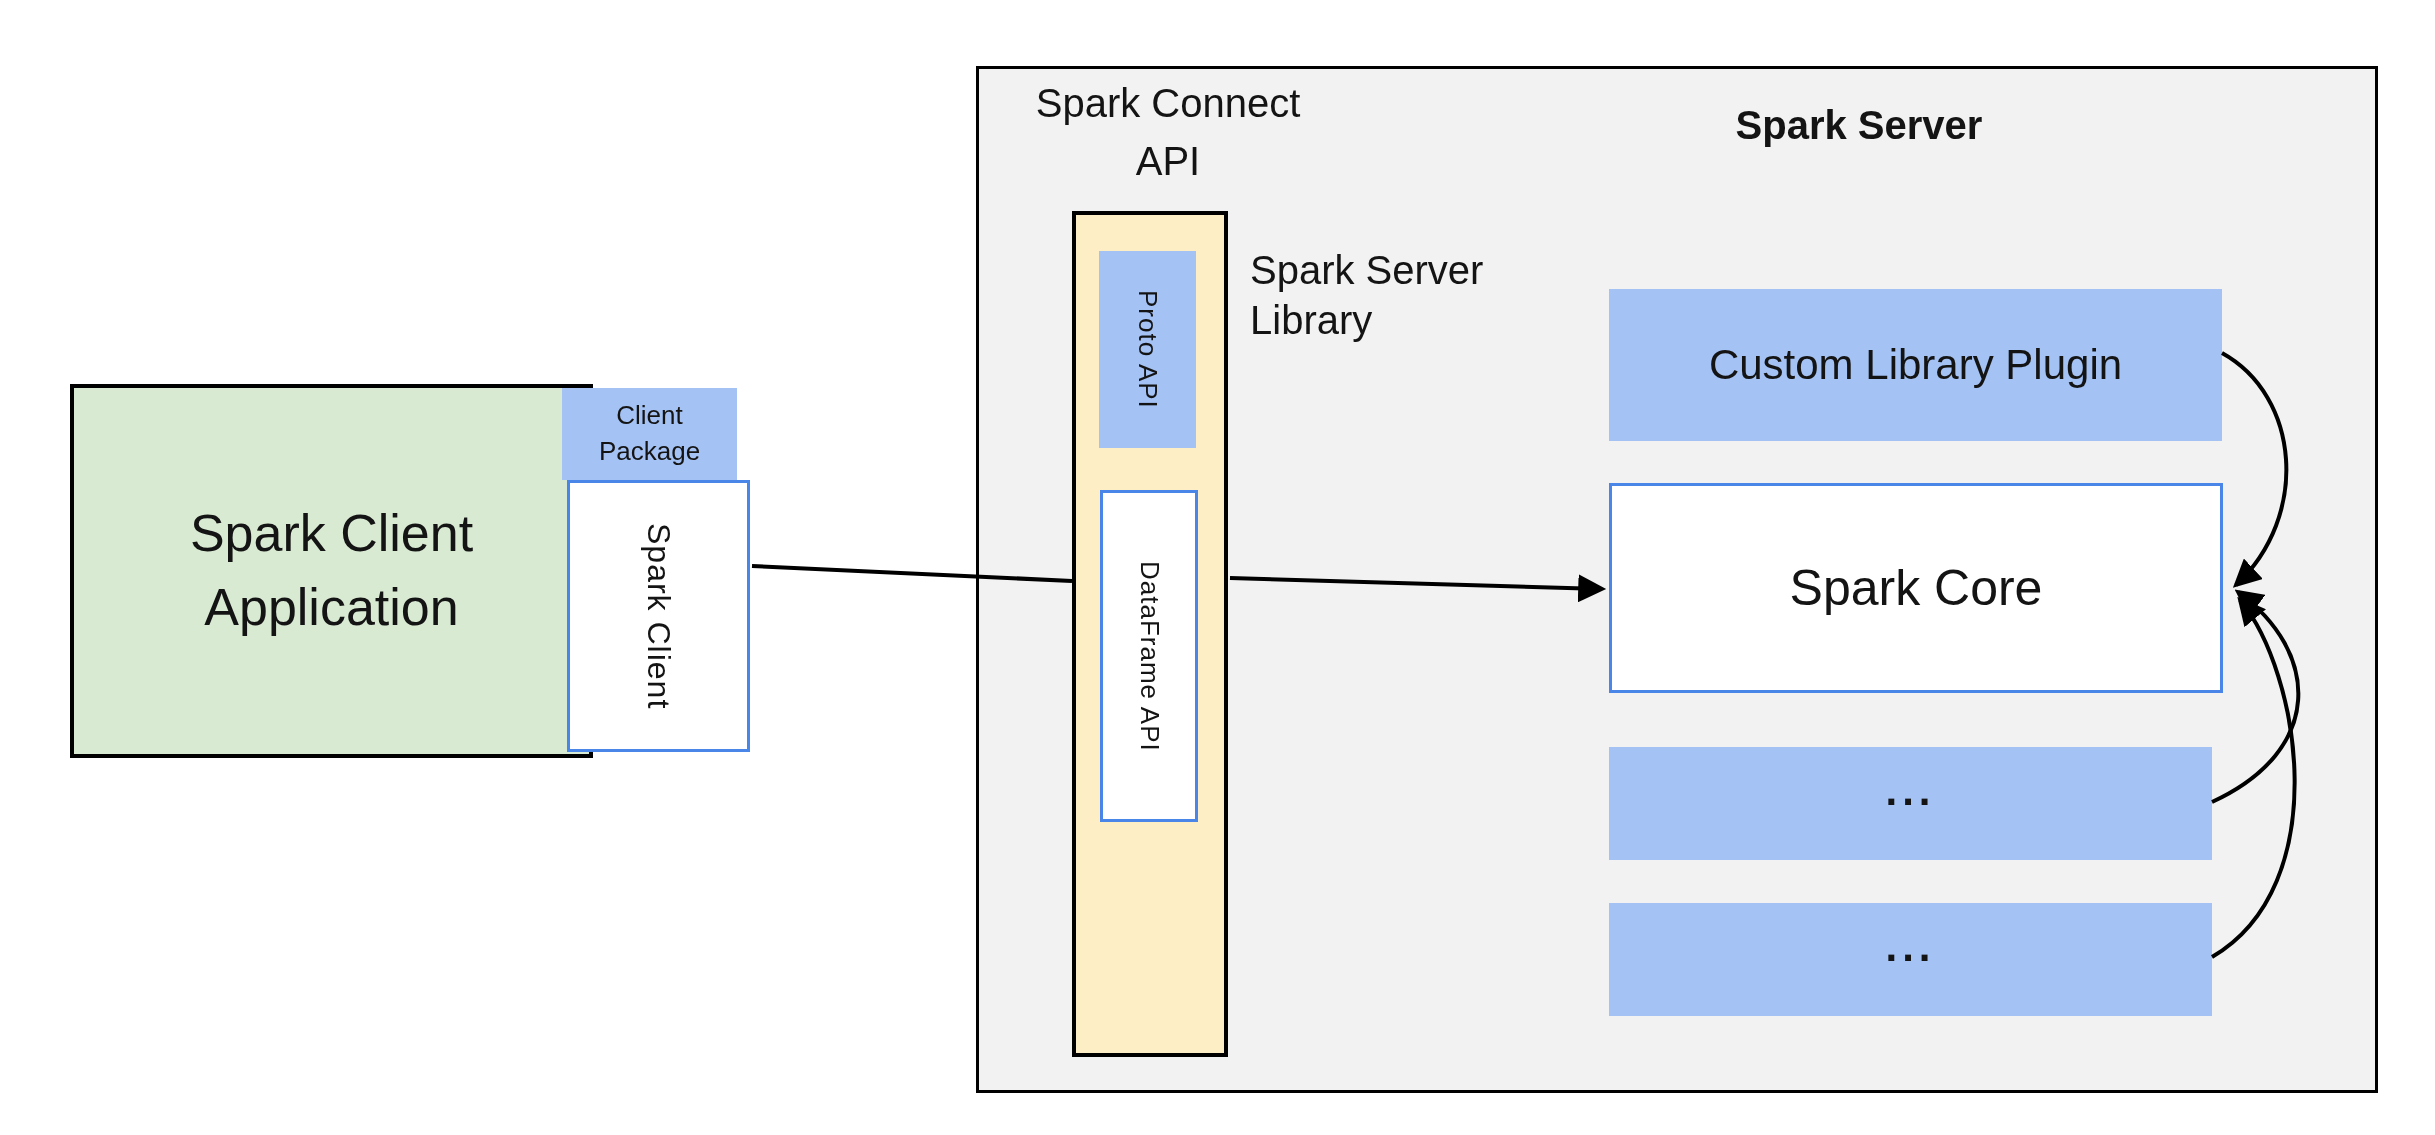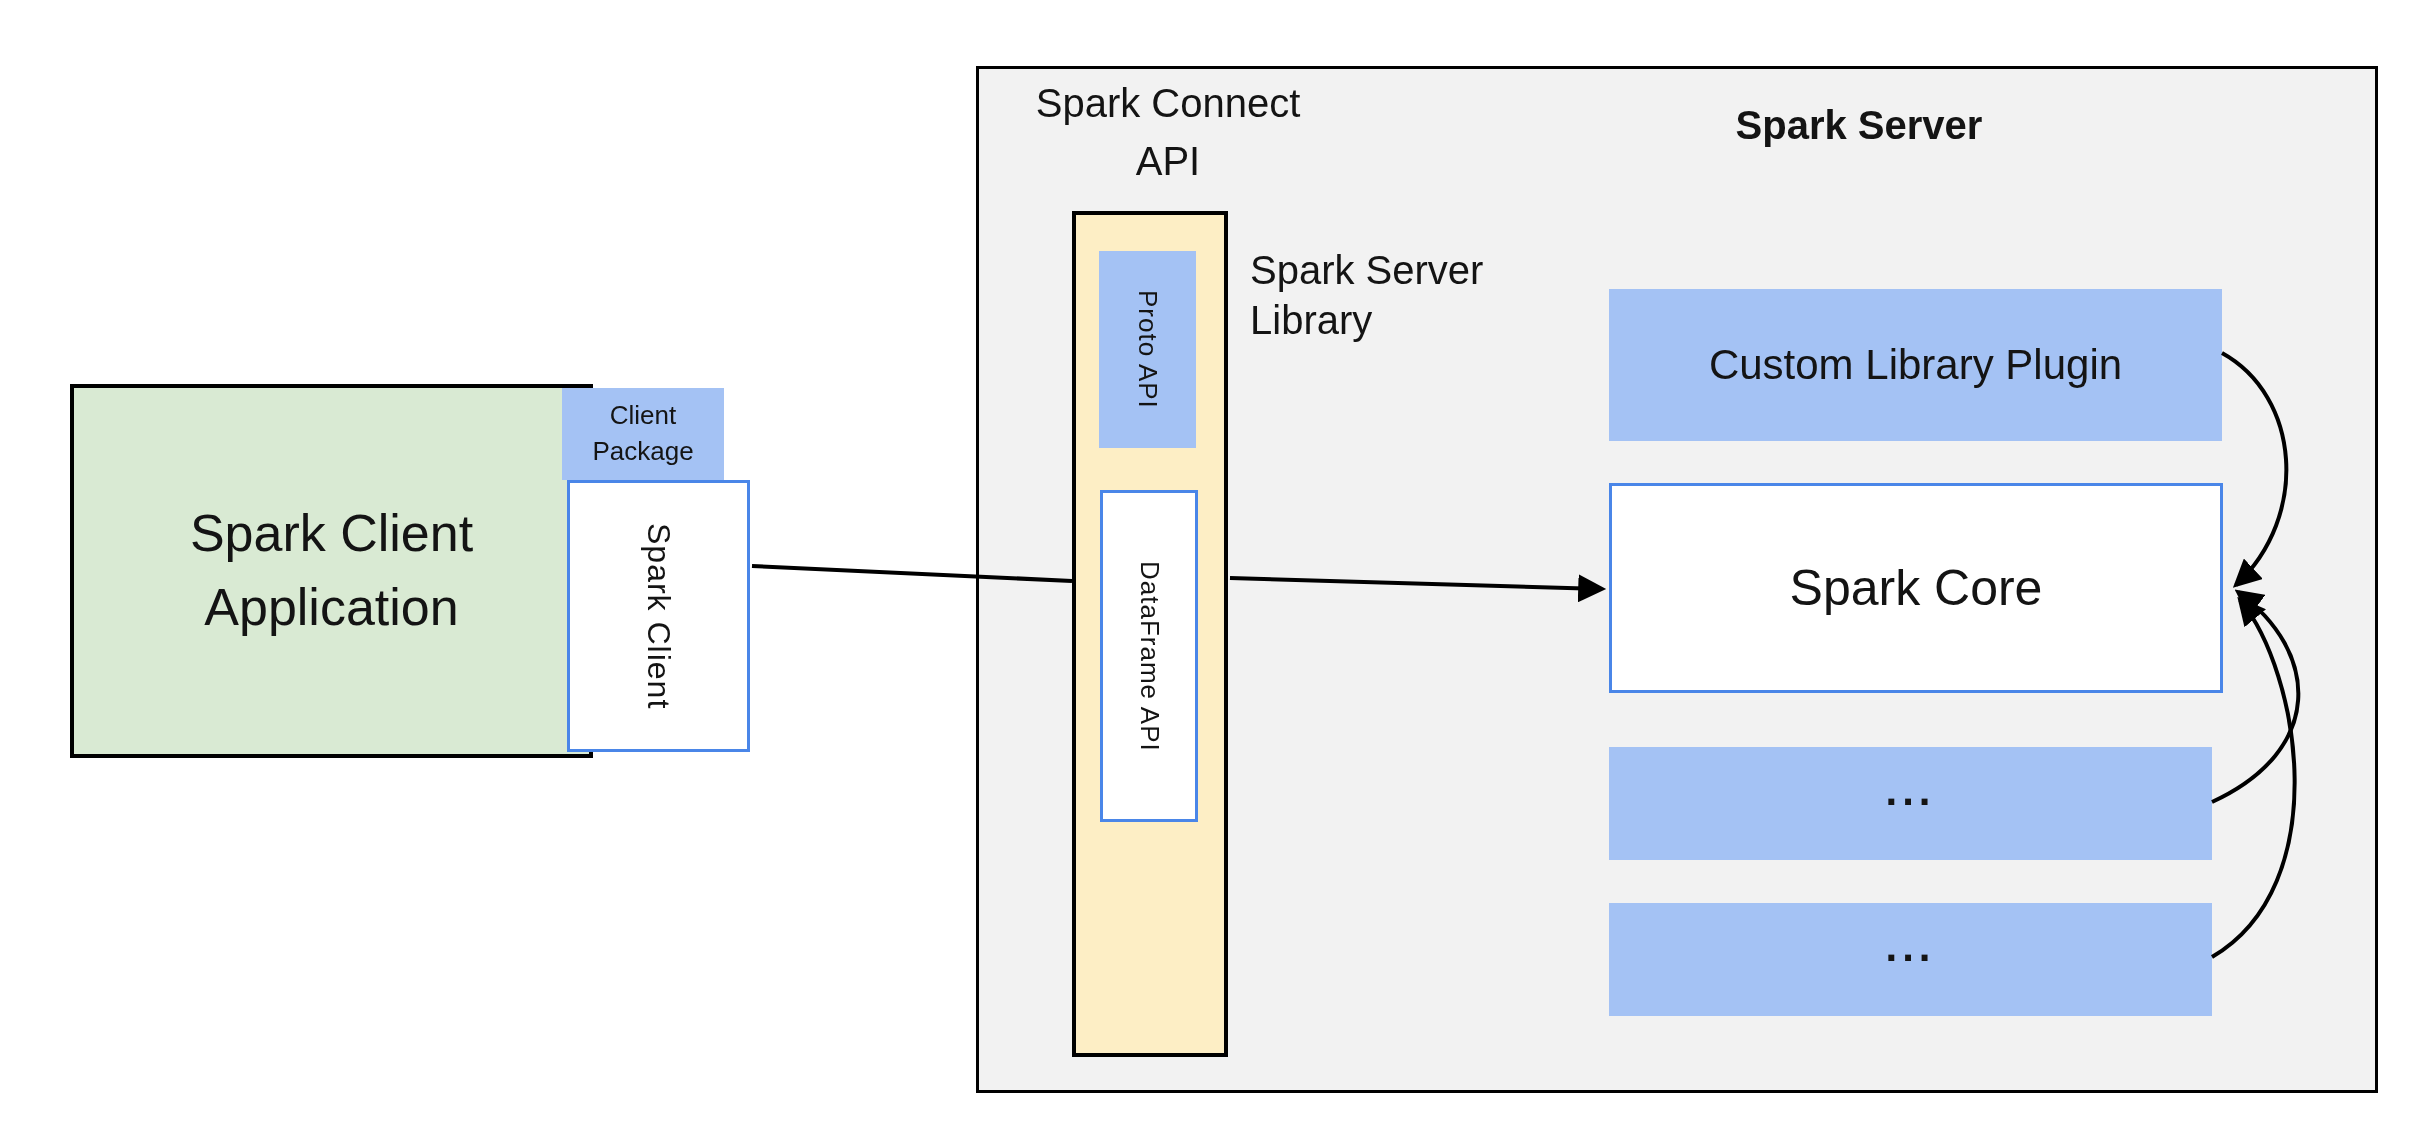--- a/index.html
+++ b/index.html
@@ -28,21 +28,21 @@
   .pre { white-space: pre-line; }
 
   
   #green-box {
     left: 70px; top: 384px; width: 523px; height: 374px;
     background: var(--green-fill); border: 4px solid var(--border-black);
     z-index: 2;
   }
   #green-box .txt { font-size: 52px; line-height: 1.42; }
   #client-package-box {
-    left: 562px; top: 388px; width: 162px; height: 92px;
+    left: 562px; top: 388px; width: 175px; height: 92px;
     background: var(--blue-fill); z-index: 3;
   }
   #client-package-box .txt { font-size: 26px; line-height: 1.38; }
   #spark-client-box {
     left: 567px; top: 480px; width: 183px; height: 272px;
     background: #ffffff; border: 3px solid var(--blue-border); z-index: 3;
   }
 
   
   #gray-box {

